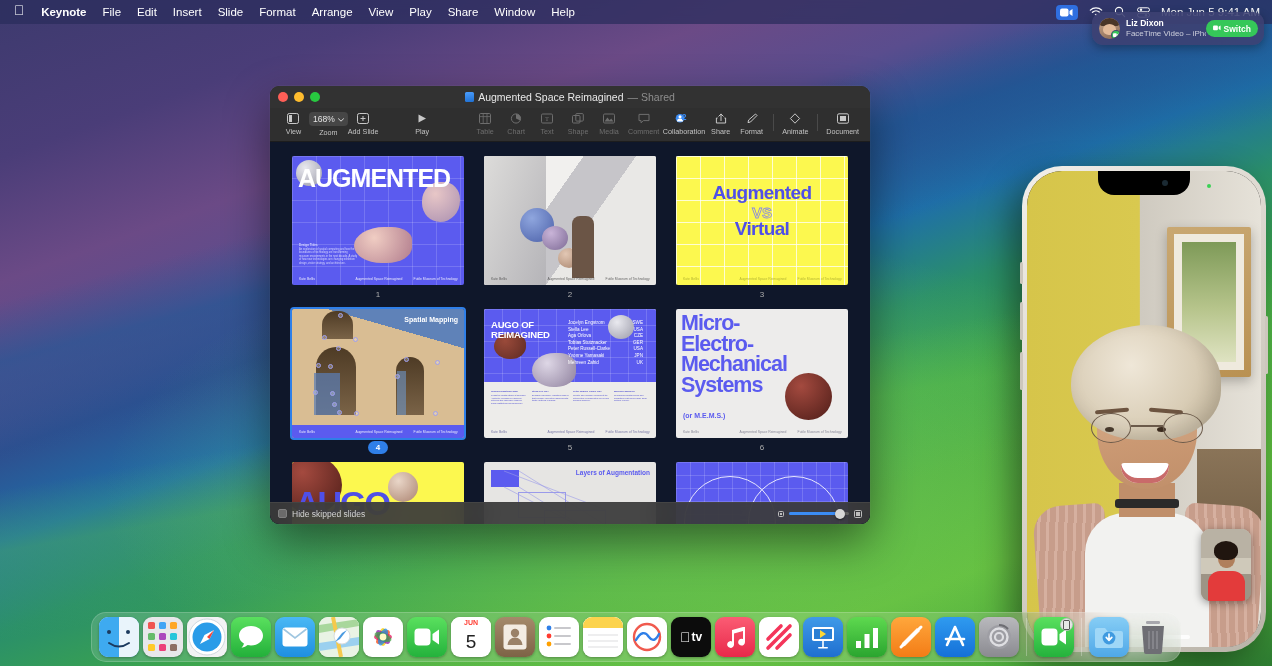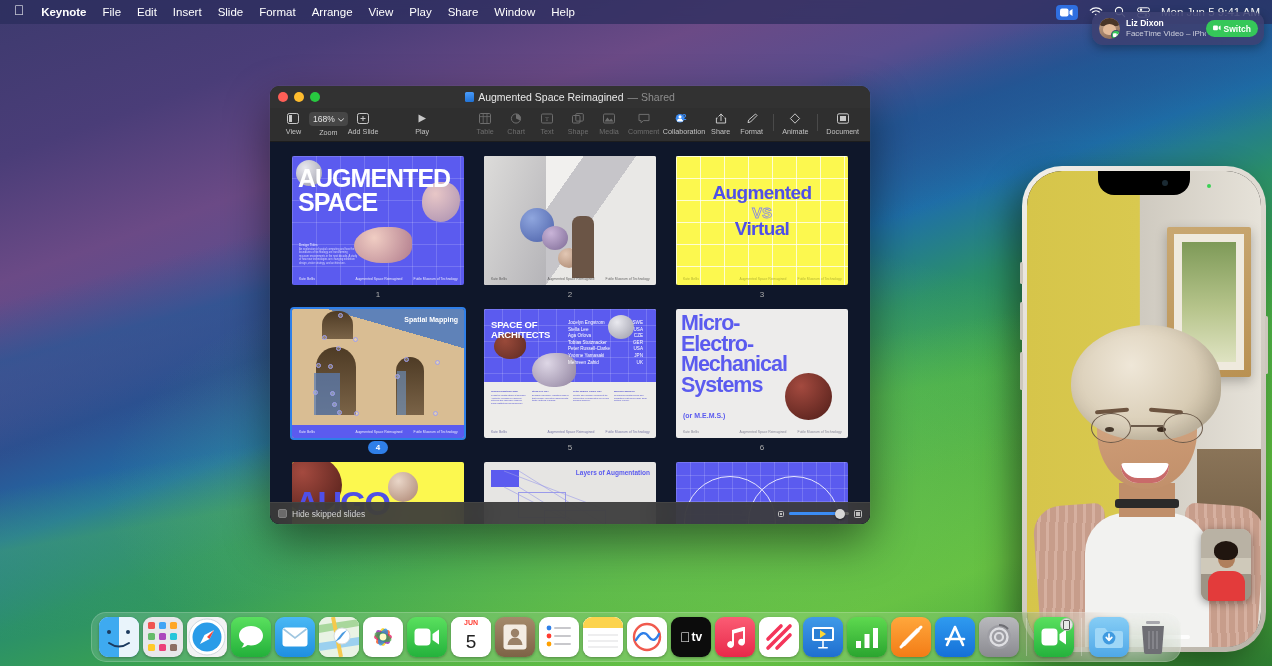--- a/index.html
+++ b/index.html
@@ -602,21 +602,20 @@
       <div id="slide-grid">
 
         <div class="slide-cell">
           <div class="slide-thumb s1">
             <div class="grid-bg"></div>
             <div class="blob" style="left:4px;top:4px;width:26px;height:26px;background:radial-gradient(circle at 35% 30%,#e9e9ef,#9a9aa8);"></div>
             <div class="blob" style="right:4px;top:26px;width:38px;height:40px;background:radial-gradient(circle at 35% 30%,#e8c7c7,#a98fb0);border-radius:50% 45% 55% 50%;"></div>
             <div class="blob" style="left:62px;bottom:22px;width:58px;height:36px;background:radial-gradient(circle at 35% 30%,#f0cdc3,#b07b8c);border-radius:60% 40% 50% 55%;"></div>
             <div class="t">
               <div>AUGMENTED</div>
-              <div>SPACE</div>
             </div>
             <div class="body">
               <b>Design Tides</b>
               <span>An exploration of spatial computing and how the boundaries of technology are transforming museum environments in the next decade. A study of how new technologies are changing exhibition design, visitor strategy, and architecture.</span>
             </div>
             <div class="sfooter">
               <span>Kate Bellis</span>
               <span>Augmented Space Reimagined</span>
               <span>Futile Museum of Technology</span>
             </div>
@@ -690,22 +689,22 @@
         </div>
 
         <div class="slide-cell">
           <div class="slide-thumb s5">
             <div class="top"></div>
             <div class="grid-bg" style="height:73px;background-size:18px 16px;"></div>
             <div class="blob" style="left:10px;top:24px;width:32px;height:26px;background:radial-gradient(circle at 35% 30%,#9a4a3a,#5d2a22);border-radius:55% 45% 50% 52%;"></div>
             <div class="blob" style="right:22px;top:6px;width:26px;height:24px;background:radial-gradient(circle at 35% 30%,#e9e9ef,#9a9aa8);"></div>
             <div class="blob" style="left:48px;top:44px;width:44px;height:34px;background:radial-gradient(circle at 35% 30%,#ded7e6,#8d7f9c);border-radius:58% 42% 50% 55%;"></div>
             <div class="title">
-              <div>SPACE OF</div>
-              <div>ARCHITECTS</div>
+              <div>AUGO OF</div>
+              <div>REIMAGINED</div>
             </div>
             <div class="names">
               <div class="row">
                   <span>Jocelyn Engstrom</span>
                   <span>SWE</span>
                 </div>
               <div class="row">
                   <span>Stella Lee</span>
                   <span>USA</span>
                 </div>

